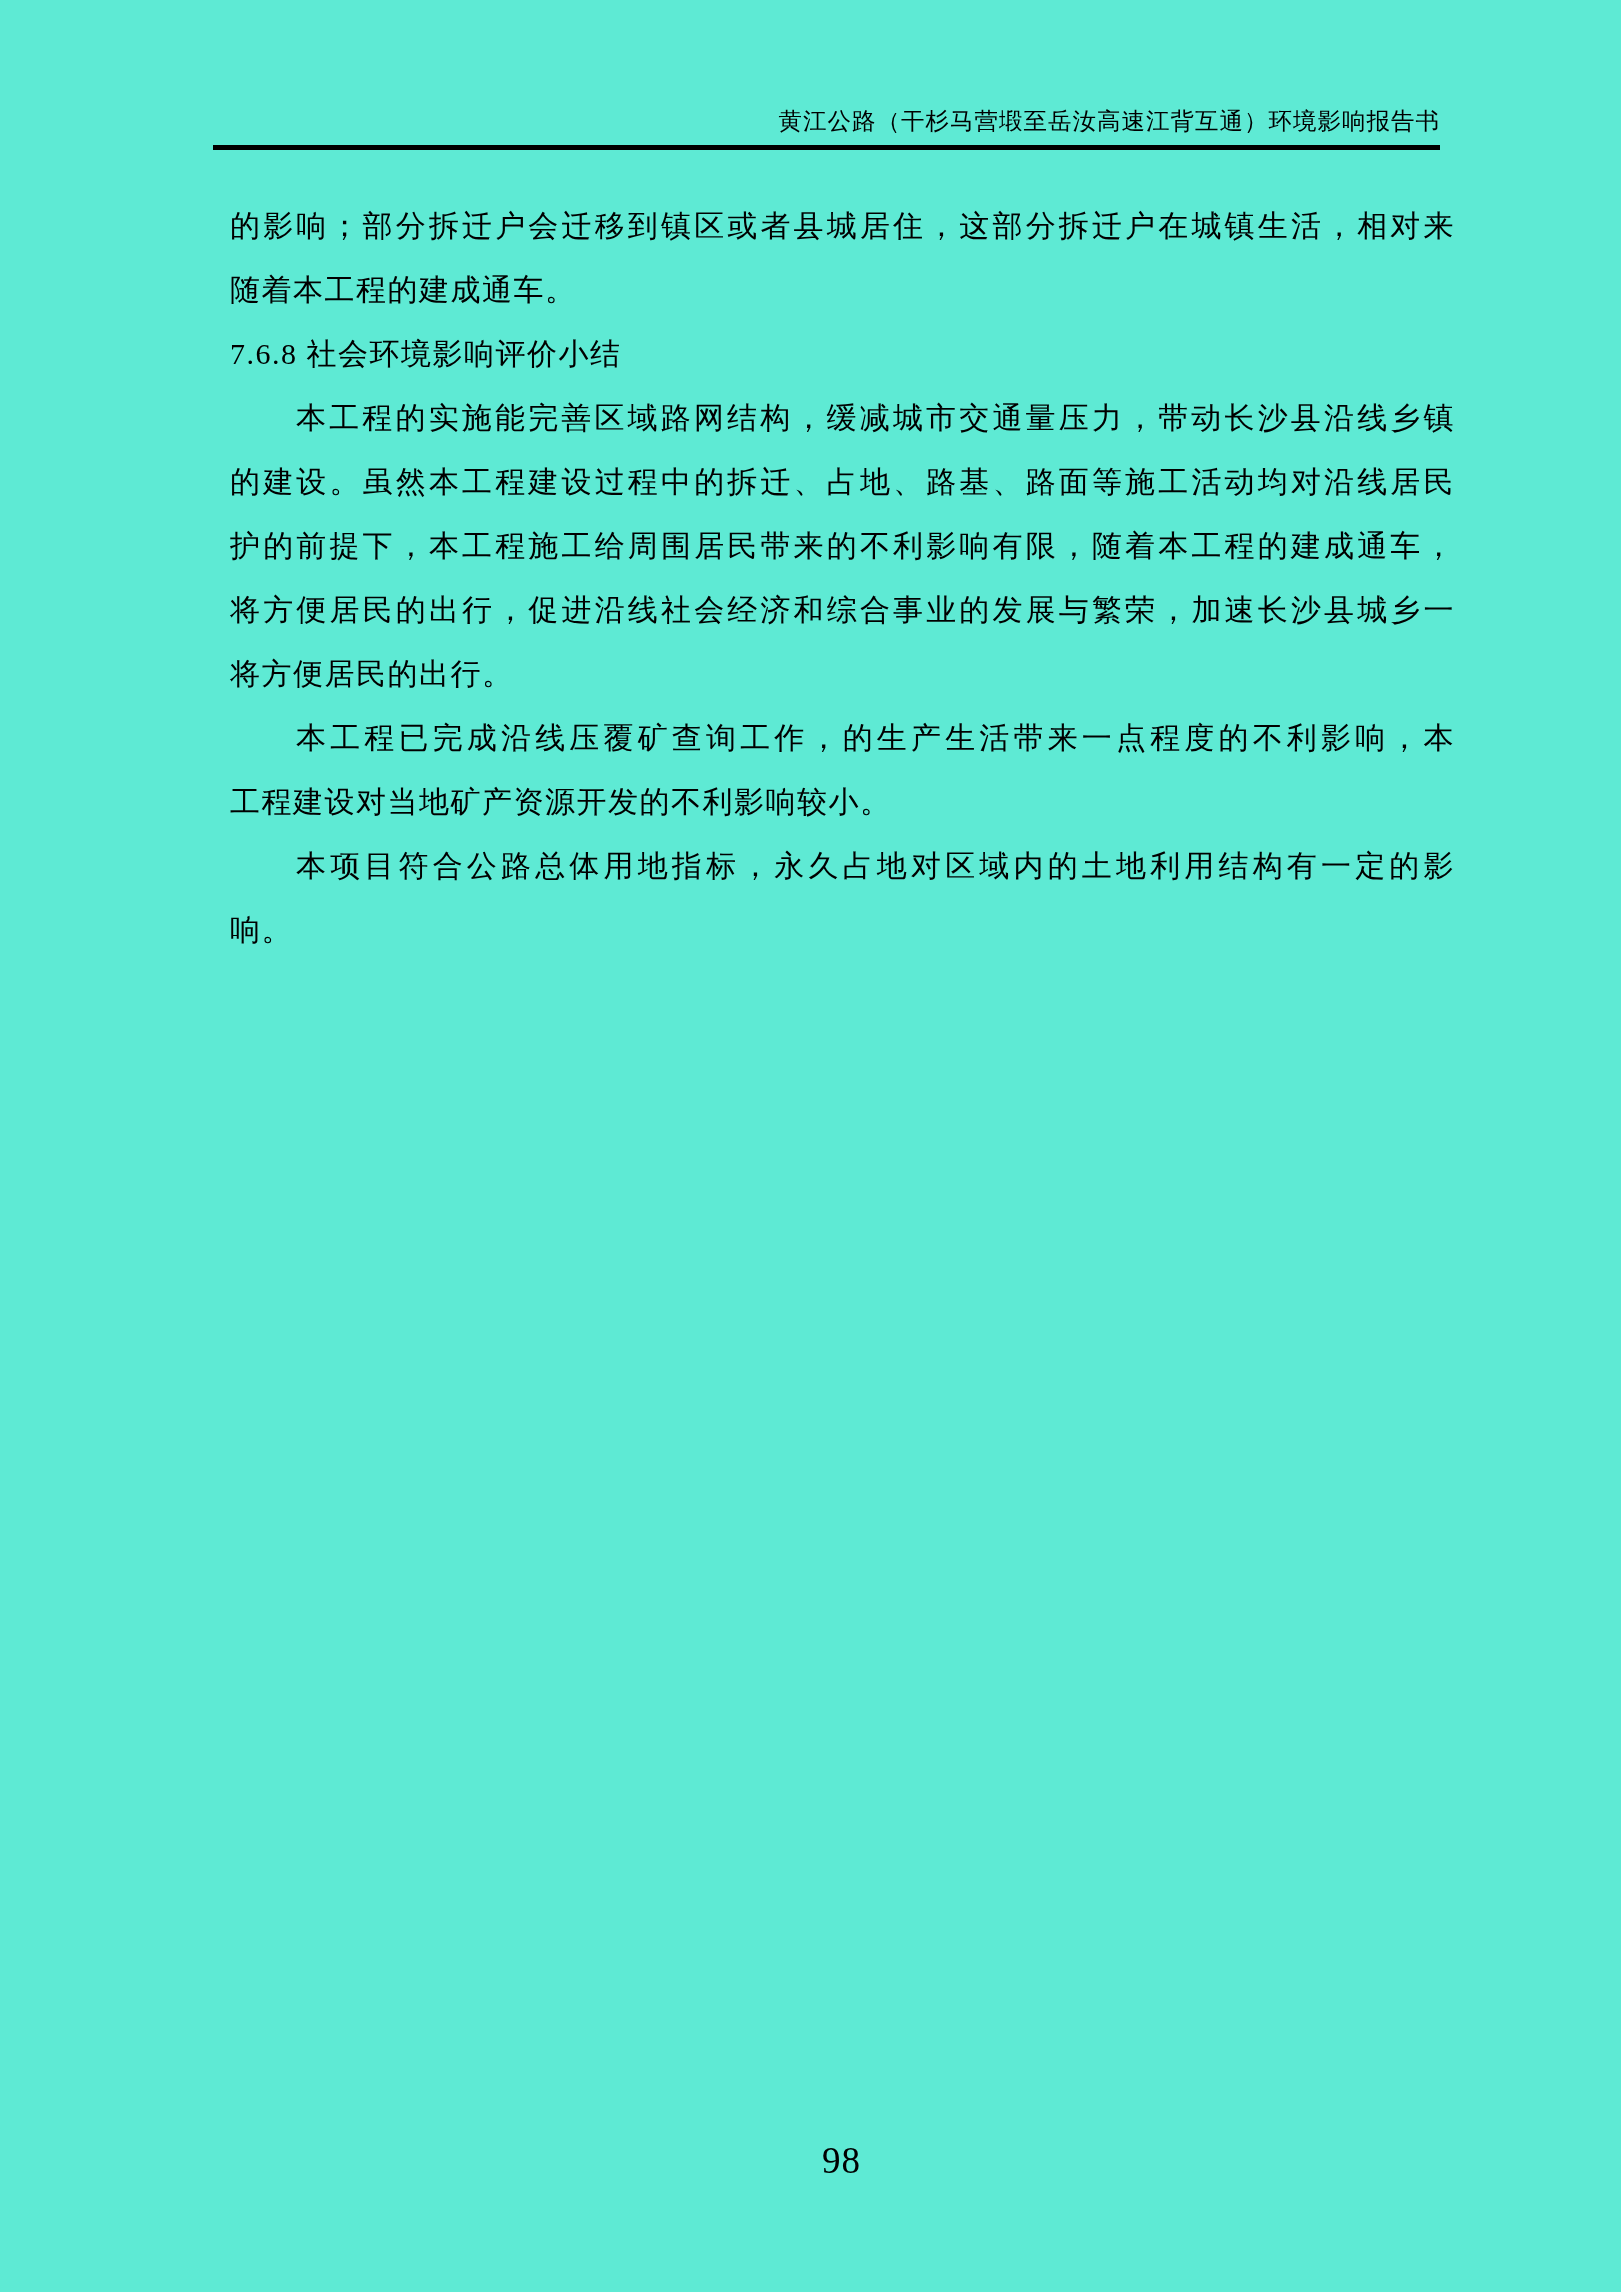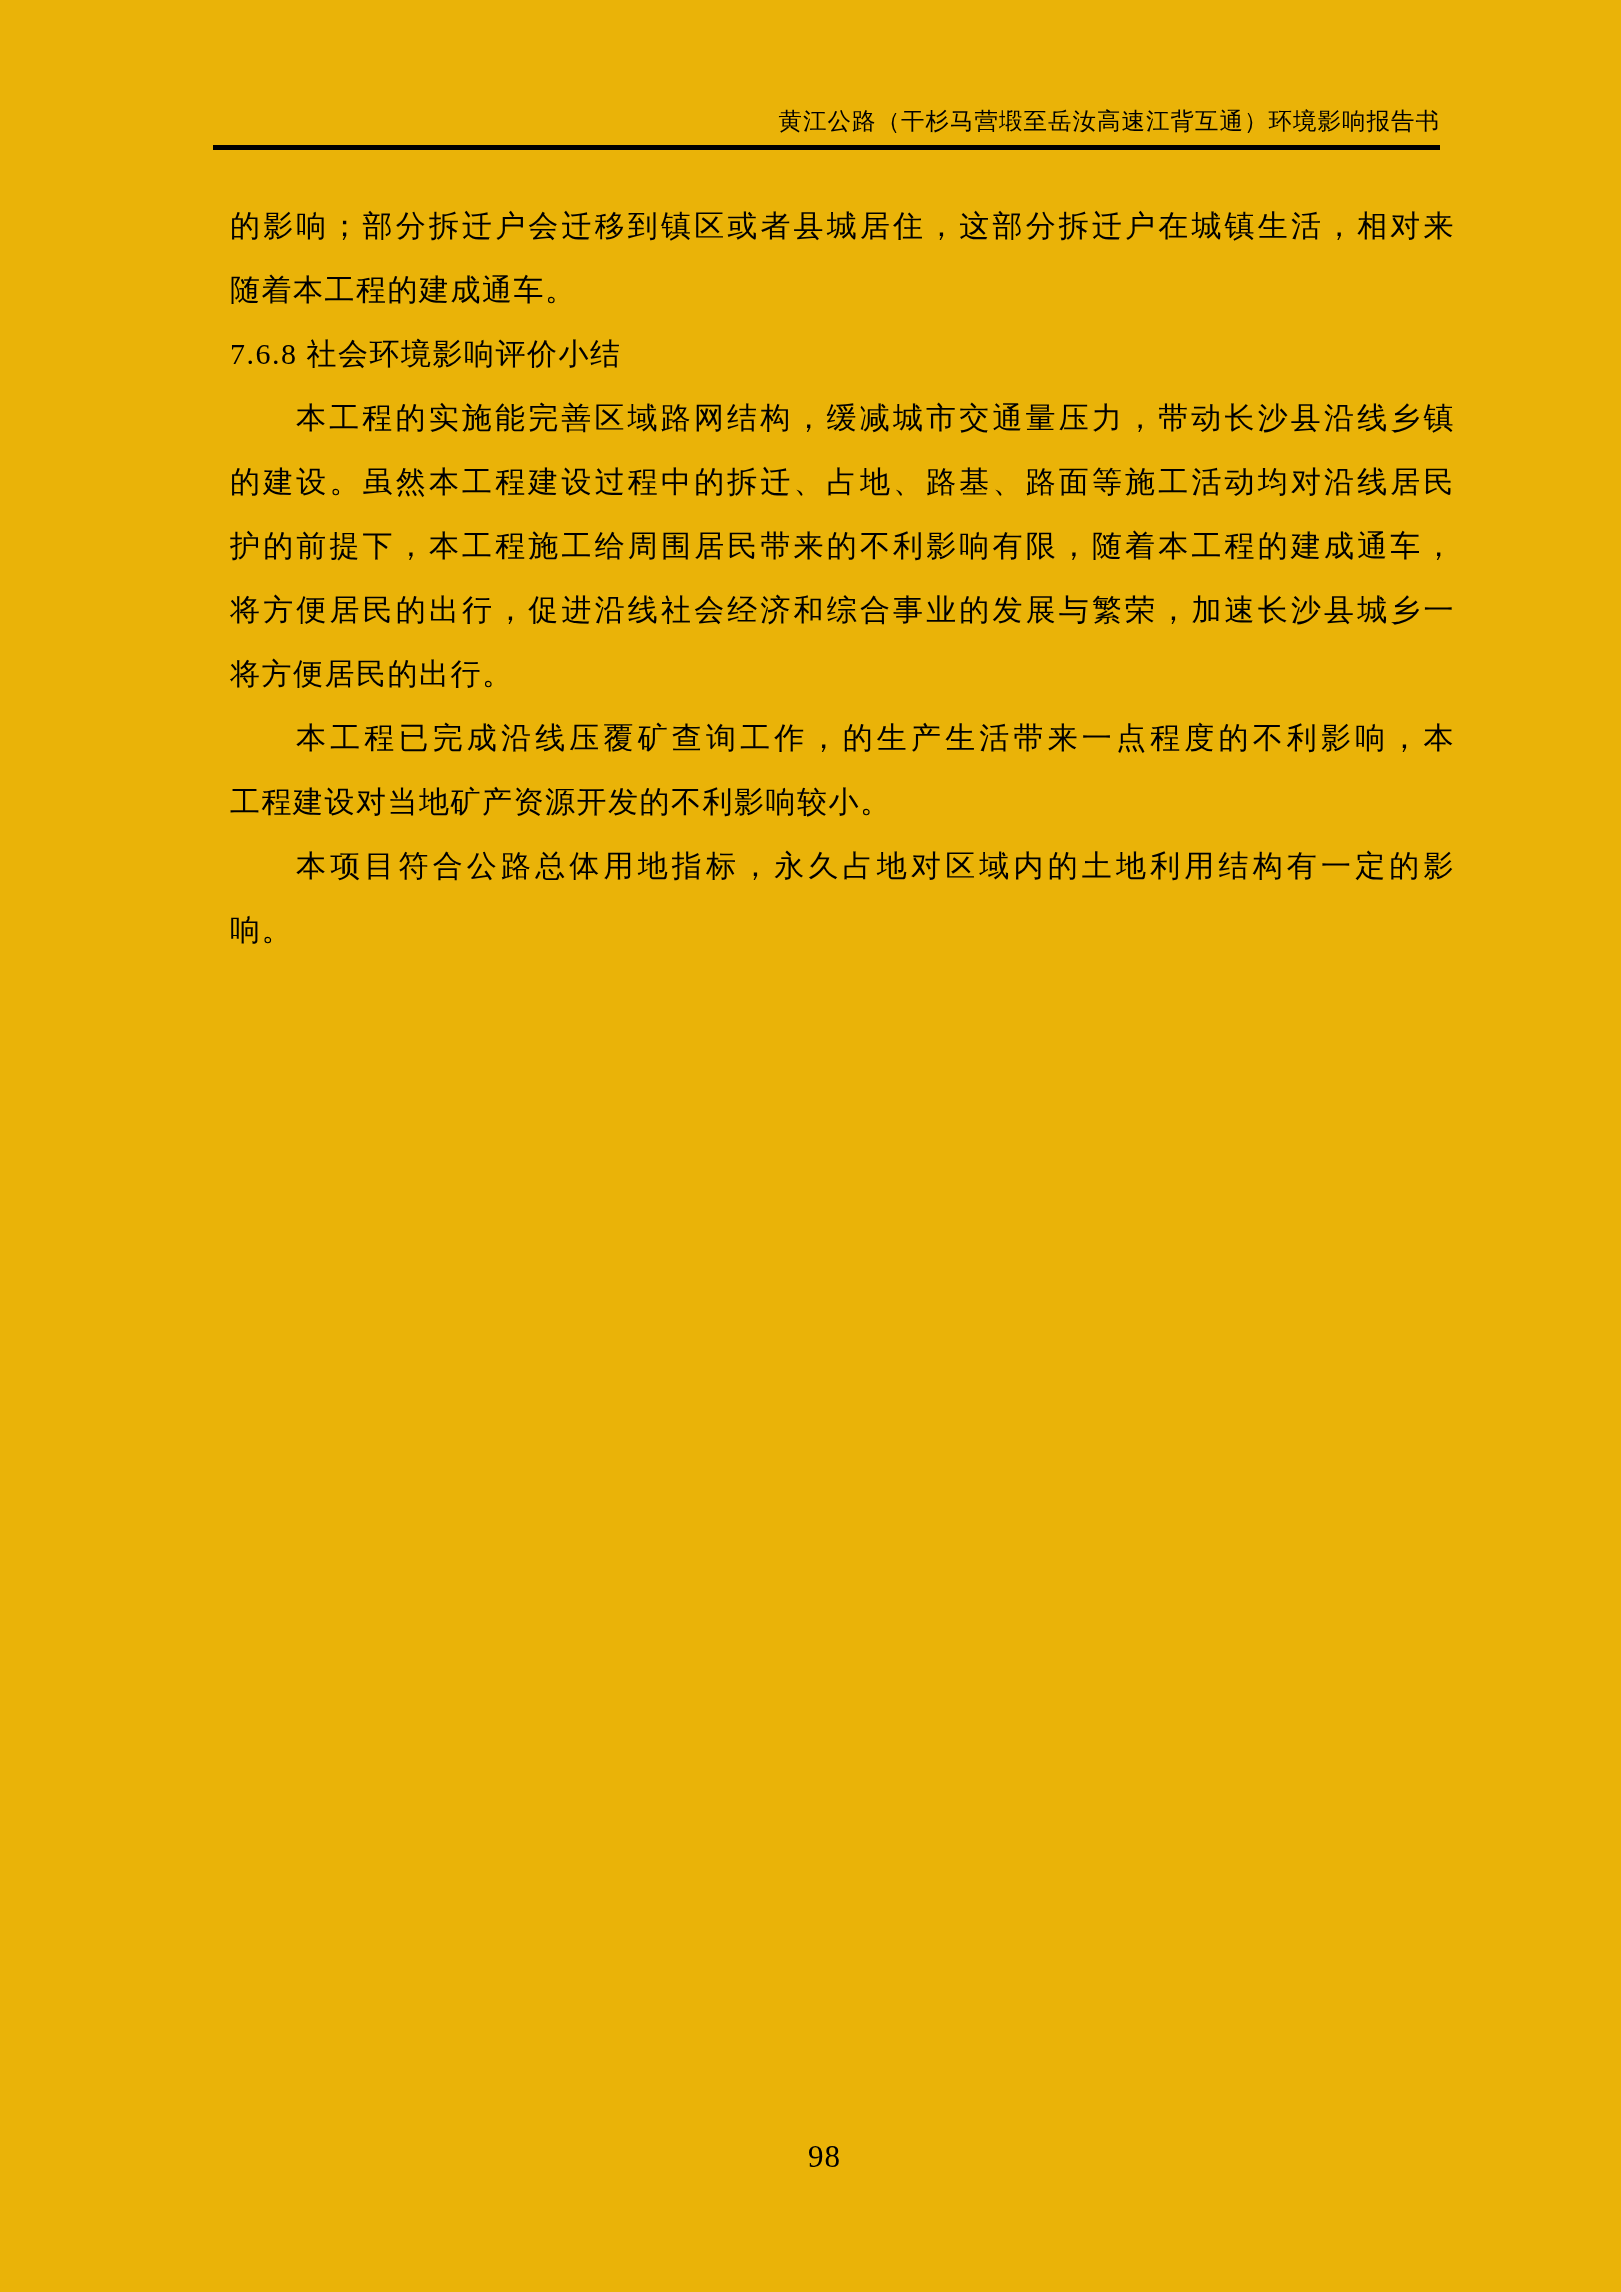--- a/index.html
+++ b/index.html
@@ -5,21 +5,21 @@
   html, body {
     margin: 0;
     padding: 0;
     background: #888;
   }
   .page {
     position: relative;
     width: 1621px;
     height: 2293px;
     margin: 0 auto;
-    background: #eab308;
+    background: #5eead4;
     color: #000000;
     font-family: "Liberation Serif", "DejaVu Serif", serif;
     overflow: hidden;
   }
   .header {
     position: absolute;
     left: 213px;
     top: 104px;
     width: 1227px;
   }
@@ -53,25 +53,25 @@
     text-align-last: justify;
   }
   .line.indent {
     text-indent: 66px;
   }
   .line.heading {
     font-weight: normal;
   }
   .footer {
     position: absolute;
-    left: 212px;
+    left: 229px;
     top: 2139px;
     width: 1225px;
     text-align: center;
-    font-size: 31px;
+    font-size: 37px;
     letter-spacing: 1px;
   }
 </style>
 </head>
 <body>
 
 <div class="page">
 
   <div class="header">
     <div class="header-title">黄江公路（干杉马营塅至岳汝高速江背互通）环境影响报告书</div>

